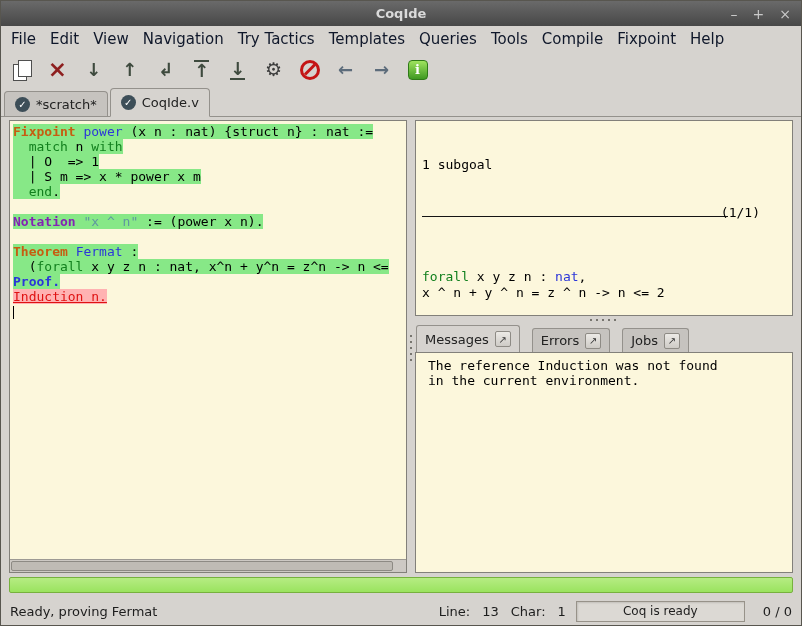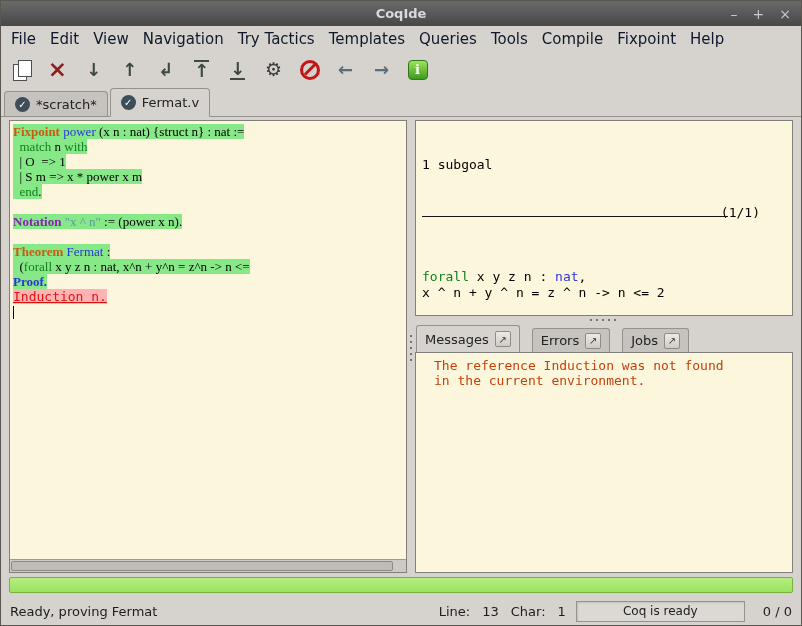--- a/index.html
+++ b/index.html
@@ -28,21 +28,21 @@
 .gl-noentry::before{content:"";position:absolute;left:0;top:5px;width:14px;height:3px;background:#c41414;transform:rotate(-45deg);}
 .gl-info{width:20px;height:20px;border-radius:4px;background:linear-gradient(#9fe35e,#3f9922);border:1px solid #2f7a18;color:#fff;font-family:"DejaVu Serif",serif;font-weight:bold;font-size:13px;display:flex;align-items:center;justify-content:center;}
 .tabbar{height:30px;display:flex;align-items:flex-end;padding:0 3px;gap:2px;border-bottom:1px solid #94918c;flex:none;}
 .tab{display:flex;align-items:center;gap:6px;padding:0 10px;height:25px;background:#c6c3bf;border:1px solid #94918c;border-bottom:none;border-radius:4px 4px 0 0;font-size:13px;color:#222;}
 .tab.active{background:var(--win);height:29px;margin-bottom:-1px;border-bottom:1px solid var(--win);}
 .check-icon{width:15px;height:15px;border-radius:50%;background:#3d4e58;color:#fff;font-size:10px;display:flex;align-items:center;justify-content:center;flex:none;}
 .main{flex:1;display:flex;padding:3px 8px 2px 8px;min-height:0;}
 .left-pane{width:398px;flex:none;border:1px solid var(--border);background:var(--pane-bg);display:flex;flex-direction:column;min-height:0;}
 .editor{flex:1;font-family:"DejaVu Sans Mono",monospace;font-size:13px;line-height:15px;white-space:pre;padding:3px 0 0 3px;overflow:hidden;}
 .line{height:15px;}
-.hl{background:var(--processed);font-family:Liberation Serif, serif;}
+.hl{background:var(--processed);}
 .hl-err{background:var(--errbg);text-align:right;}
 .caret{display:inline-block;width:1px;height:13px;background:#000;vertical-align:text-bottom;}
 .tok-kw-orange{color:#c65d11;font-weight:bold;}
 .tok-kw-green{color:#12801e;}
 .tok-kw-purple{color:#8423b4;font-weight:bold;}
 .tok-id-blue{color:#2b36d9;}
 .tok-id-blue-bold{color:#2b36d9;font-weight:bold;}
 .tok-str{color:#5f97a0;}
 .tok-err{color:#df1212;text-decoration:underline;}
 .hscroll{height:13px;flex:none;background:#cdc9c4;border-top:1px solid #9d9a94;padding:1px;}
@@ -55,21 +55,21 @@
 .goal-sep{position:relative;height:16px;}
 .goal-rule{position:absolute;left:0;right:58px;top:11px;border-bottom:1px solid #141414;}
 .goal-counter{position:absolute;right:26px;top:0;}
 .hsplit{height:9px;flex:none;position:relative;}
 .hsplit::before{content:"";position:absolute;top:3px;left:50%;margin-left:-16px;height:2px;width:32px;background-image:radial-gradient(circle,#77756f 1px,transparent 1.4px);background-size:6px 2px;}
 .msg-panel{flex:1;display:flex;flex-direction:column;min-height:0;}
 .msg-tabs{height:27px;display:flex;align-items:flex-end;gap:12px;padding:0 1px;flex:none;}
 .msg-tab{display:flex;align-items:center;gap:6px;padding:0 8px;height:24px;background:#c6c3bf;border:1px solid #94918c;border-bottom:none;border-radius:3px 3px 0 0;font-size:13px;color:#222;}
 .msg-tab.active{background:var(--win);height:27px;}
 .detach{width:16px;height:16px;border:1px solid #8e8b85;border-radius:2px;background:linear-gradient(#eceae6,#cecbc6);font-size:10px;display:flex;align-items:center;justify-content:center;color:#333;}
-.msg-body{flex:1;border:1px solid var(--border);background:var(--pane-bg);font-family:"DejaVu Sans Mono",monospace;font-size:13px;line-height:15px;color:#c2410c;padding:5px 18px;white-space:pre;overflow:hidden;}
+.msg-body{flex:1;border:1px solid var(--border);background:var(--pane-bg);font-family:"DejaVu Sans Mono",monospace;font-size:13px;line-height:15px;color:#000000;padding:5px 12px;white-space:pre;overflow:hidden;}
 .msg-line{height:15px;}
 .progress{height:16px;flex:none;margin:2px 8px 4px 8px;background:linear-gradient(#b6ec83,var(--green));border:1px solid #77b13e;border-radius:2px;}
 .statusbar{height:28px;flex:none;display:flex;align-items:center;padding:0 9px;font-size:13px;color:#1d1d1d;}
 .sb-right{margin-left:auto;display:flex;align-items:center;}
 .sb-gap{margin-left:12px;}
 .coq-status{width:169px;height:21px;border:1px solid #979289;background:#dcd9d4;display:flex;align-items:center;justify-content:center;font-size:12px;margin-left:10px;box-shadow:inset 1px 1px 2px rgba(0,0,0,0.12);}
 .sb-counter{margin-left:18px;}
 </style>
 </head>
 <body>
@@ -138,21 +138,21 @@
       </span>
     </div>
 
   <div class="tabbar" id="tabbar">
       <div class="tab">
         <span class="check-icon">✓</span>
         <span class="tab-label">*scratch*</span>
       </div>
       <div class="tab active">
         <span class="check-icon">✓</span>
-        <span class="tab-label">Fermat.v</span>
+        <span class="tab-label">CoqIde.v</span>
       </div>
     </div>
 
   <div class="main">
 
     <div class="left-pane">
       <div class="editor" id="editor"><div class="line"><span class="hl"><span class="tok tok-kw-orange">Fixpoint</span><span class="tok"> </span><span class="tok tok-id-blue">power</span><span class="tok"> (x n : nat) {struct n} : nat :=</span></span></div><div class="line"><span class="hl"><span class="tok">  </span><span class="tok tok-kw-green">match</span><span class="tok"> n </span><span class="tok tok-kw-green">with</span></span></div><div class="line"><span class="hl"><span class="tok">  | O  =&gt; 1</span></span></div><div class="line"><span class="hl"><span class="tok">  | S m =&gt; x * power x m</span></span></div><div class="line"><span class="hl"><span class="tok">  </span><span class="tok tok-kw-green">end</span><span class="tok">.</span></span></div><div class="line"></div><div class="line"><span class="hl"><span class="tok tok-kw-purple">Notation</span><span class="tok"> </span><span class="tok tok-str">"x ^ n"</span><span class="tok"> := (power x n).</span></span></div><div class="line"></div><div class="line"><span class="hl"><span class="tok tok-kw-orange">Theorem</span><span class="tok"> </span><span class="tok tok-id-blue">Fermat</span><span class="tok"> :</span></span></div><div class="line"><span class="hl"><span class="tok">  (</span><span class="tok tok-kw-green">forall</span><span class="tok"> x y z n : nat, x^n + y^n = z^n -&gt; n &lt;=</span></span></div><div class="line"><span class="hl"><span class="tok tok-id-blue-bold">Proof.</span></span></div><div class="line"><span class="hl-err"><span class="tok tok-err">Induction n.</span></span></div><div class="line"><span class="caret"></span></div></div>
       <div class="hscroll">
         <div class="hthumb"></div>
       </div>

